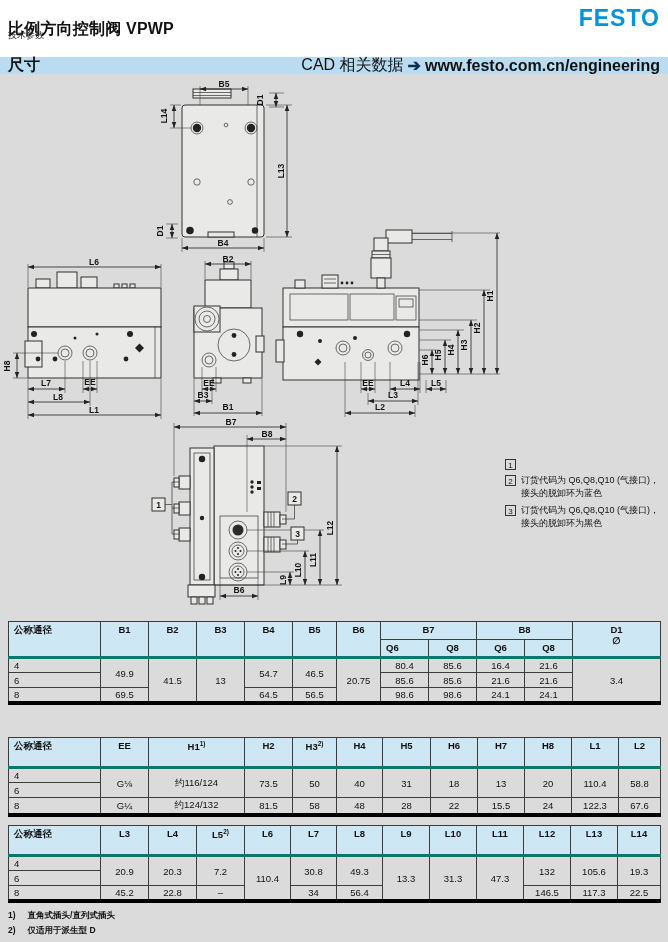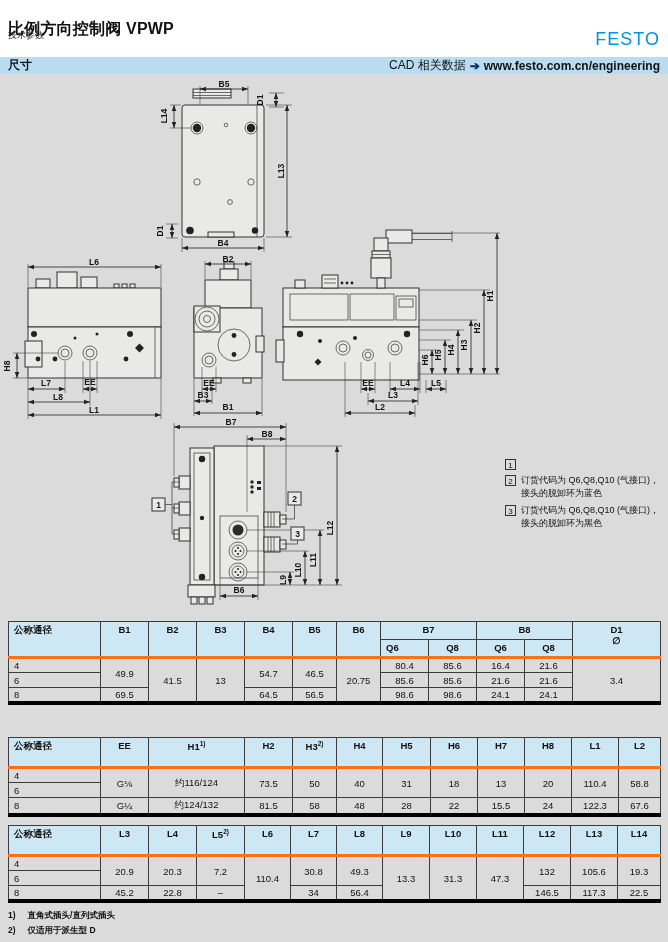--- a/index.html
+++ b/index.html
@@ -2,25 +2,25 @@
 <html><head>
 <meta charset="utf-8">
 <style>
   * { margin:0; padding:0; box-sizing:border-box; }
   body { background:#fff; font-family:"Liberation Sans", sans-serif; }
   .page { position:relative; width:668px; height:942px; background:#ffffff; overflow:hidden; }
 
   
   .page-title { position:absolute; top:19px; left:8px; font-size:16px; font-weight:bold; color:#111; letter-spacing:0.2px; }
   .page-subtitle { position:absolute; top:29px; left:8px; font-size:9px; color:#222; }
-  .festo-logo { position:absolute; top:5px; right:8px; font-size:18px; font-weight:400; color:#0094d8; letter-spacing:1px;margin-top:24px; }
+  .festo-logo { position:absolute; top:5px; right:8px; font-size:23px; font-weight:700; color:#0094d8; letter-spacing:1px; }
 
   
   .section-bar { position:absolute; top:57px; left:0; width:668px; height:17px; background:#b9dcf0;
-    display:flex; align-items:center; justify-content:space-between; padding:0 8px; font-size:12px; color:#111; }
+    display:flex; align-items:center; justify-content:space-between; padding:0 8px; font-size:16px; color:#111; }
   .sec-title { font-weight:bold; }
   .cad { display:flex; align-items:center; gap:4px; }
   .cad .arrow { font-weight:bold; color:#0d2d52; }
   .cad .url { font-weight:bold;text-align:right; }
 
   
   .gray-area { position:absolute; top:74px; left:0; width:668px; height:868px; background:#dbdbdb; }
   .gray-area svg { position:absolute; top:4px; left:0; }
 
   
@@ -37,21 +37,21 @@
   .notes { position:absolute; top:384px; left:505px; width:158px; }
   .note { display:flex; gap:5px; margin-bottom:4px; }
   .nbox { flex:none; width:11px; height:11px; border:1px solid #333; font-size:8px; line-height:11px; text-align:center; color:#111; margin-top:1px; }
   .ntext { font-size:9px; line-height:1.45; color:#111; }
 
   
   table { position:absolute; left:8px; border-collapse:collapse; table-layout:fixed; width:652px;
     font-size:9.5px; color:#111; border:1px solid #303030; border-bottom:4px solid #000; background:transparent; }
   th, td { border:1px solid #3c3c3c; text-align:center; padding:1px 2px; height:15px; }
   thead th { background:#cde7f5; font-weight:bold; vertical-align:top; padding-top:2px; }
-  thead { border-bottom:3px solid #f97316; }
+  thead { border-bottom:3px solid #0f766e; }
   th:first-child, td:first-child { text-align:left; padding-left:5px; }
   sup { font-size:6.5px; }
   .tbl1 { top:547px; }
   .tbl1 thead th { height:18px; }
   .tbl2 { top:663px; }
   .tbl3 { top:751px; }
   .tbl2 thead th, .tbl3 thead th { height:30px; }
 
   
   .footnotes { position:absolute; top:836px; left:8px; }

